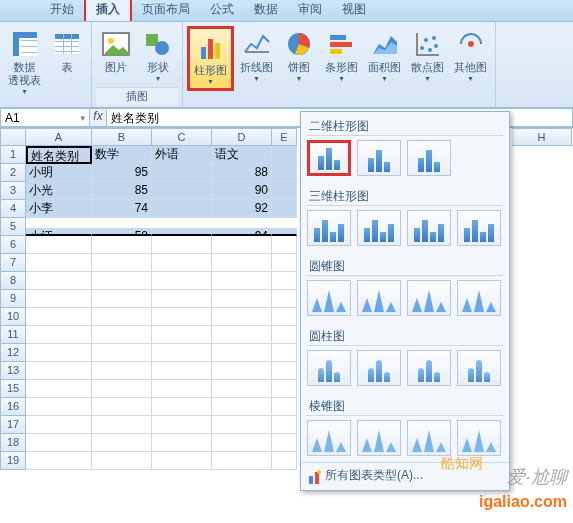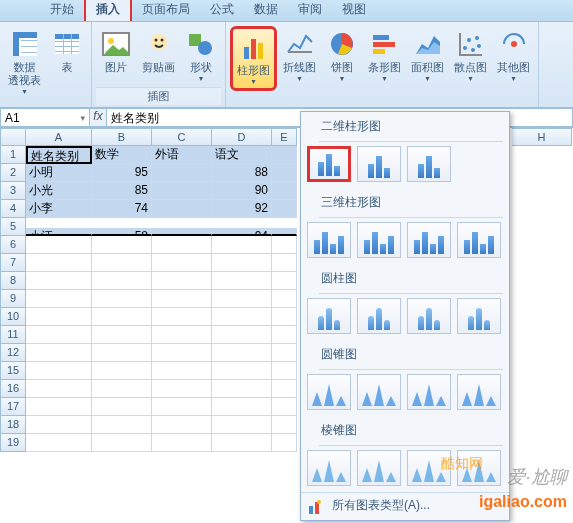--- a/index.html
+++ b/index.html
@@ -12,21 +12,21 @@
 
 
 .ribbon { background: linear-gradient(#e8f1fa,#d6e6f5); height: 86px; display: flex; border-bottom: 1px solid #9ebfd8; }
 .rgroup { border-right: 1px solid #b8d0e6; padding: 2px 4px; display: flex; flex-direction: column; align-items: center; }
 .rgroup-items { display: flex; gap: 2px; flex: 1; align-items: flex-start; padding-top: 2px; }
 .rgroup-label { font-size: 11px; color: #3b5a7a; text-align: center; padding: 1px 0; width: 100%; border-top: 1px solid #c8dbeb; background: rgba(255,255,255,0.3); }
 .rbtn { display: flex; flex-direction: column; align-items: center; padding: 2px 4px; color: #3b5a7a; cursor: pointer; min-width: 36px; }
 .rbtn .icon { width: 32px; height: 32px; display: flex; align-items: center; justify-content: center; margin-bottom: 1px; }
 .rbtn .label { font-size: 11px; line-height: 13px; text-align: center; white-space: nowrap; }
 .rbtn .dd { font-size: 8px; color: #3b5a7a; }
-.rbtn.highlighted { border: 3px solid #d33; border-radius: 6px; background: linear-gradient(#fff3cc,#ffda66); }
+.rbtn.highlighted { border: 3px solid #d33; border-radius: 0; background: linear-gradient(#fff3cc,#ffda66); }
 
 
 .fbar { height: 20px; display: flex; border-bottom: 1px solid #9ebfd8; background: #e8f1fa; }
 .namebox { width: 90px; border: 1px solid #9ebfd8; background: #fff; padding: 1px 4px; display: flex; align-items: center; justify-content: space-between; }
 .namebox .ddicon { font-size: 9px; color: #777; }
 .fxcell { width: 17px; border: 1px solid #9ebfd8; border-left: none; background: #e8f1fa; text-align: center; font-style: italic; color: #555; }
 .formula { flex: 1; border: 1px solid #9ebfd8; border-left: none; background: #fff; padding: 1px 4px; }
 
 
 .grid { position: relative; }
@@ -38,29 +38,29 @@
 .rowhdr { width: 26px; background: linear-gradient(#f3f8fd,#dce9f5); border: 1px solid #9ebfd8; border-top: none; text-align: center; color: #3b5a7a; font-size: 11px; line-height: 16px; }
 .cell { border-right: 1px solid #d0d7e5; border-bottom: 1px solid #d0d7e5; padding: 0 3px; line-height: 17px; font-size: 12px; background: #fff; overflow: hidden; white-space: nowrap; }
 .cell.num { text-align: right; }
 .cell.sel { background: #c3d8ef; }
 .row5 .cell { border-bottom: 2px solid #000; margin-top: 10px; }
 .cell.active { border: 2px solid #000; }
 
 
 .chartpanel { position: absolute; left: 300px; top: 111px; width: 210px; background: #f3f7fc; border: 1px solid #98b4d0; box-shadow: 2px 2px 5px rgba(0,0,0,0.3); padding-bottom: 2px; }
 .cp-section { padding: 2px 6px; }
-.cp-title { color: #3b5a7a; font-size: 12px; padding: 4px 2px 6px; border-bottom: 1px solid #c8dbeb; margin-bottom: 4px; margin-left: 12px; }
+.cp-title { color: #3b5a7a; font-size: 12px; padding: 4px 2px 0; border-bottom: 1px solid #c8dbeb; margin-bottom: 4px; }
 .cp-row { display: flex; gap: 6px; margin-bottom: 4px; }
 .cp-thumb { width: 44px; height: 36px; border: 1px solid #b8c8da; background: linear-gradient(#fdfdfe,#e9eff7); display: flex; align-items: flex-end; justify-content: center; gap: 2px; padding: 3px; cursor: pointer; }
 .cp-thumb.highlighted { border: 3px solid #d33; }
 .cp-thumb .bar { width: 6px; background: linear-gradient(#6aa8e8,#3a7cc7); }
 .cp-thumb.cyl .bar { border-radius: 3px 3px 0 0; background: linear-gradient(#8cc0f0,#4a8cd0); }
 .cp-thumb.cone .tri { width: 0; height: 0; border-left: 5px solid transparent; border-right: 5px solid transparent; }
 .cp-thumb.pyr .tri { width: 0; height: 0; border-left: 5px solid transparent; border-right: 5px solid transparent; }
-.cp-footer { border-top: 1px solid #c8dbeb; padding: 4px 6px; color: #3b5a7a; display: flex; align-items: center; gap: 9px; cursor: pointer; }
+.cp-footer { border-top: 1px solid #c8dbeb; padding: 4px 6px; color: #3b5a7a; display: flex; align-items: center; gap: 2px; cursor: pointer; }
 .cp-footer .icon { width: 16px; height: 16px; }
 
 
 .wm1 { position: absolute; right: 6px; bottom: 34px; font-size: 18px; color: #888; font-style: italic; opacity: 0.7; pointer-events: none; }
 .wm2 { position: absolute; right: 6px; bottom: 12px; font-size: 16px; color: #f60; font-weight: bold; opacity: 0.9; pointer-events: none; }
 .wm3 { position: absolute; right: 90px; bottom: 50px; font-size: 14px; color: #f90; opacity: 0.8; pointer-events: none; }
 
 svg { display: block; }
 </style>
 </head>
@@ -121,33 +121,20 @@
               <g>
                 <rect x="3" y="5" width="26" height="22" fill="#fff"></rect>
                 <rect x="3" y="5" width="26" height="22" fill="none"></rect>
                 <path d="M3 5h26v22H3z" fill="none" stroke="#888" stroke-width="2"></path>
                 <circle cx="11" cy="13" r="3" fill="#ffcc33"></circle>
                 <path d="M5 25l8-8 6 5 4-3 6 6v2H5z" fill="#6ab04c"></path>
               </g>
             </svg>
           </div>
           <div class="label">图片</div>
-        </div>
-        <div class="rbtn">
-          <div class="icon">
-            <svg width="32" height="32" viewBox="0 0 32 32">
-              <g>
-                <circle cx="16" cy="14" r="8" fill="#ffe9b3"></circle>
-                <circle cx="13" cy="12" r="1.5" fill="#333"></circle>
-                <circle cx="19" cy="12" r="1.5" fill="#333"></circle>
-                <path d="M12 17q4 4 8 0" fill="none" stroke="#333" stroke-width="2"></path>
-              </g>
-            </svg>
-          </div>
-          <div class="label">剪贴画</div>
         </div>
         <div class="rbtn">
           <div class="icon">
             <svg width="32" height="32" viewBox="0 0 32 32">
               <g>
                 <rect x="4" y="6" width="12" height="12" fill="#6ab04c"></rect>
                 <circle cx="20" cy="20" r="7" fill="#4a8cd0"></circle>
               </g>
             </svg>
           </div>
@@ -366,20 +353,28 @@
     </div>
     <div class="row">
       <div class="rowhdr">12</div>
       <div class="cell colA"></div>
       <div class="cell colB"></div>
       <div class="cell colC"></div>
       <div class="cell colD"></div>
       <div class="cell colE"></div>
     </div>
     <div class="row">
+      <div class="rowhdr">13</div>
+      <div class="cell colA"></div>
+      <div class="cell colB"></div>
+      <div class="cell colC"></div>
+      <div class="cell colD"></div>
+      <div class="cell colE"></div>
+    </div>
+    <div class="row">
       <div class="rowhdr">15</div>
       <div class="cell colA"></div>
       <div class="cell colB"></div>
       <div class="cell colC"></div>
       <div class="cell colD"></div>
       <div class="cell colE"></div>
     </div>
     <div class="row">
       <div class="rowhdr">16</div>
       <div class="cell colA"></div>
@@ -454,45 +449,20 @@
           <div class="bar" style="height: 14px;"></div>
           <div class="bar" style="height: 22px;"></div>
           <div class="bar" style="height: 10px;"></div>
           <div class="bar" style="height: 18px;"></div>
         </div>
         <div class="cp-thumb 3d">
           <div class="bar" style="height: 14px;"></div>
           <div class="bar" style="height: 22px;"></div>
           <div class="bar" style="height: 10px;"></div>
           <div class="bar" style="height: 18px;"></div>
-        </div>
-      </div>
-    </div>
-    <div class="cp-section">
-      <div class="cp-title">圆柱图</div>
-      <div class="cp-row">
-        <div class="cp-thumb cyl">
-          <div class="bar" style="height: 14px;"></div>
-          <div class="bar" style="height: 22px;"></div>
-          <div class="bar" style="height: 10px;"></div>
-        </div>
-        <div class="cp-thumb cyl">
-          <div class="bar" style="height: 14px;"></div>
-          <div class="bar" style="height: 22px;"></div>
-          <div class="bar" style="height: 10px;"></div>
-        </div>
-        <div class="cp-thumb cyl">
-          <div class="bar" style="height: 14px;"></div>
-          <div class="bar" style="height: 22px;"></div>
-          <div class="bar" style="height: 10px;"></div>
-        </div>
-        <div class="cp-thumb cyl">
-          <div class="bar" style="height: 14px;"></div>
-          <div class="bar" style="height: 22px;"></div>
-          <div class="bar" style="height: 10px;"></div>
         </div>
       </div>
     </div>
     <div class="cp-section">
       <div class="cp-title">圆锥图</div>
       <div class="cp-row">
         <div class="cp-thumb cone">
           <div class="tri" style="border-bottom: 14px solid rgb(106, 168, 232);"></div>
           <div class="tri" style="border-bottom: 22px solid rgb(106, 168, 232);"></div>
           <div class="tri" style="border-bottom: 10px solid rgb(106, 168, 232);"></div>
@@ -504,20 +474,45 @@
         </div>
         <div class="cp-thumb cone">
           <div class="tri" style="border-bottom: 14px solid rgb(106, 168, 232);"></div>
           <div class="tri" style="border-bottom: 22px solid rgb(106, 168, 232);"></div>
           <div class="tri" style="border-bottom: 10px solid rgb(106, 168, 232);"></div>
         </div>
         <div class="cp-thumb cone">
           <div class="tri" style="border-bottom: 14px solid rgb(106, 168, 232);"></div>
           <div class="tri" style="border-bottom: 22px solid rgb(106, 168, 232);"></div>
           <div class="tri" style="border-bottom: 10px solid rgb(106, 168, 232);"></div>
+        </div>
+      </div>
+    </div>
+    <div class="cp-section">
+      <div class="cp-title">圆柱图</div>
+      <div class="cp-row">
+        <div class="cp-thumb cyl">
+          <div class="bar" style="height: 14px;"></div>
+          <div class="bar" style="height: 22px;"></div>
+          <div class="bar" style="height: 10px;"></div>
+        </div>
+        <div class="cp-thumb cyl">
+          <div class="bar" style="height: 14px;"></div>
+          <div class="bar" style="height: 22px;"></div>
+          <div class="bar" style="height: 10px;"></div>
+        </div>
+        <div class="cp-thumb cyl">
+          <div class="bar" style="height: 14px;"></div>
+          <div class="bar" style="height: 22px;"></div>
+          <div class="bar" style="height: 10px;"></div>
+        </div>
+        <div class="cp-thumb cyl">
+          <div class="bar" style="height: 14px;"></div>
+          <div class="bar" style="height: 22px;"></div>
+          <div class="bar" style="height: 10px;"></div>
         </div>
       </div>
     </div>
     <div class="cp-section">
       <div class="cp-title">棱锥图</div>
       <div class="cp-row">
         <div class="cp-thumb pyr">
           <div class="tri" style="border-bottom: 14px solid rgb(123, 184, 234);"></div>
           <div class="tri" style="border-bottom: 22px solid rgb(123, 184, 234);"></div>
           <div class="tri" style="border-bottom: 10px solid rgb(123, 184, 234);"></div>

